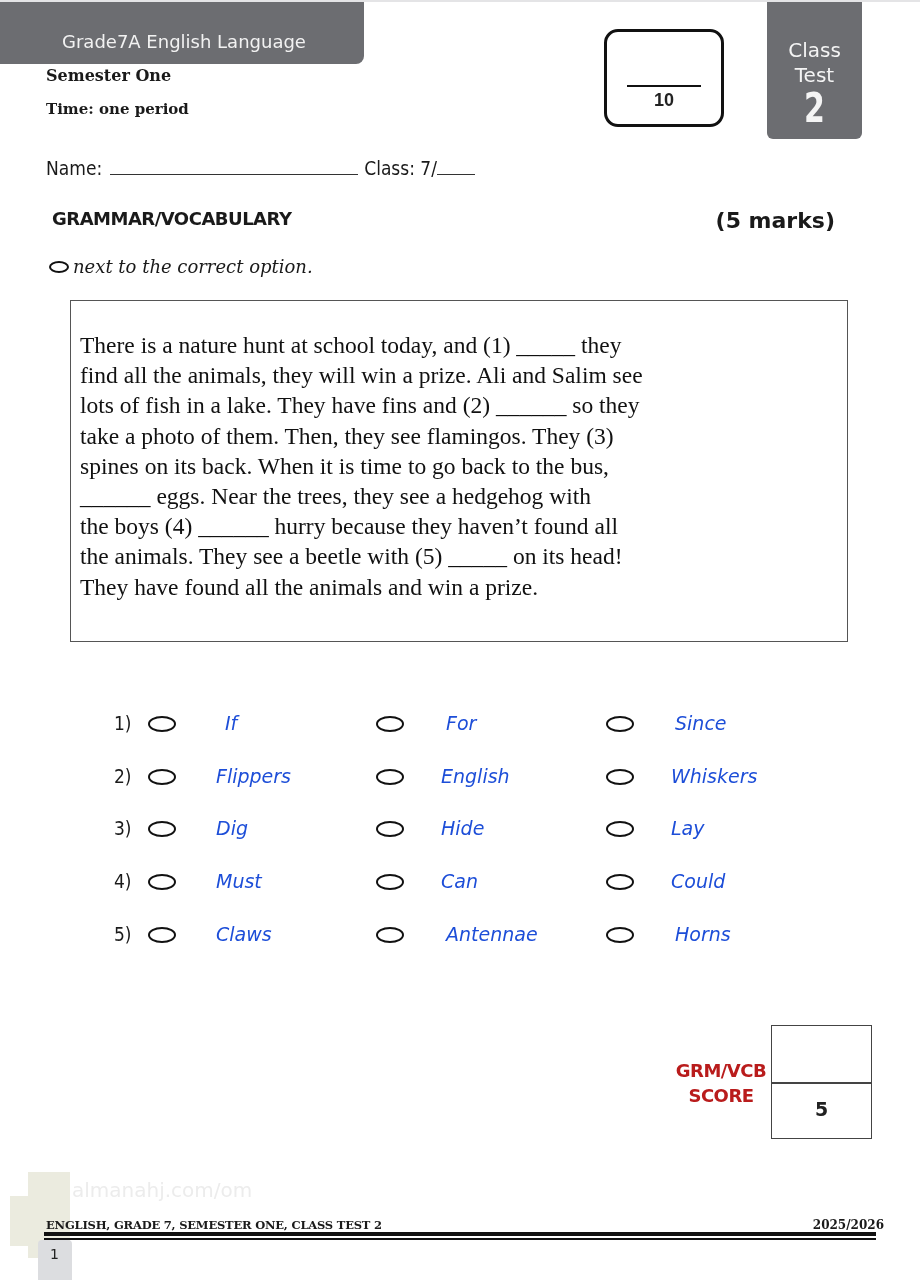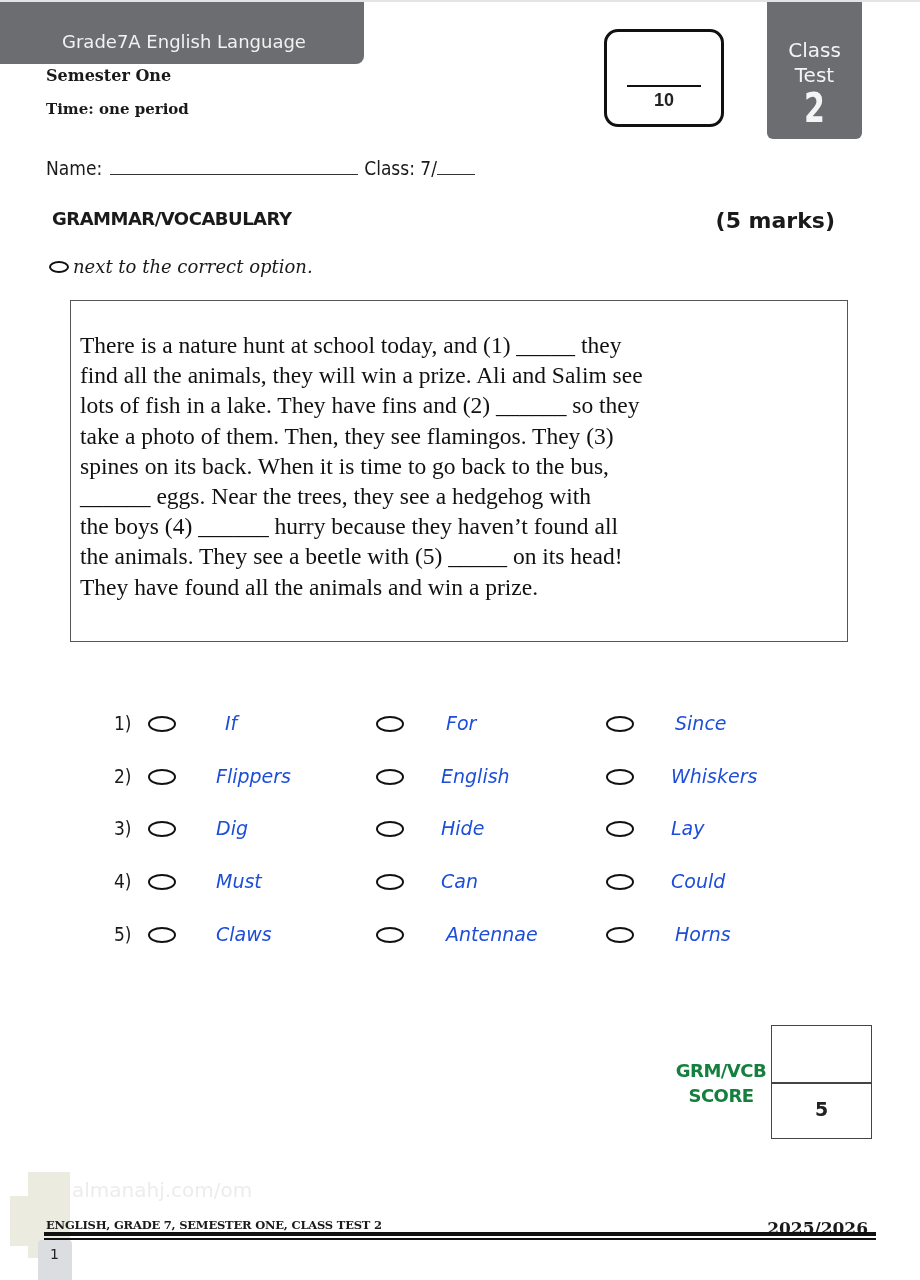--- a/index.html
+++ b/index.html
@@ -53,30 +53,30 @@
     font-family: "Liberation Serif", serif; font-size: 23.5px; line-height: 30.2px; color: #111;
   }
   .passage .line { white-space: nowrap; display: block; }
 
   .options { position: absolute; left: 0; top: 700px; width: 920px; }
   .opt-row { position: absolute; left: 0; height: 40px; width: 920px; }
   .qnum { position: absolute; left: 114px; top: 10px; font-size: 19px; font-family: "DejaVu Sans Condensed", "DejaVu Sans", sans-serif; }
   .bub { position: absolute; top: 14px; width: 28px; height: 16px; border: 2.5px solid #111; border-radius: 50%; box-sizing: border-box; }
   .otext { position: absolute; top: 10px; font-size: 19px; font-style: italic; font-family: "DejaVu Sans", sans-serif; color: #1d4ed8; }
 
-  .score-label { position: absolute; left: 664px; top: 1058px; width: 114px; text-align: center; font-size: 18px; font-weight: bold; line-height: 25px; letter-spacing: -0.5px; color: #15803d; }
+  .score-label { position: absolute; left: 664px; top: 1058px; width: 114px; text-align: center; font-size: 18px; font-weight: bold; line-height: 25px; letter-spacing: -0.5px; color: #b91c1c; }
   .score-table { position: absolute; left: 771px; top: 1025px; width: 101px; height: 114px; border: 1.5px solid #444; box-sizing: border-box; }
   .score-table .mid { position: absolute; left: 0; right: 0; top: 56px; height: 1.5px; background: #444; }
   .score-table .val { position: absolute; left: 0; right: 0; top: 72px; text-align: center; font-size: 19px; font-weight: bold; color: #222; }
 
   .watermark-box1 { position: absolute; left: 28px; top: 1172px; width: 42px; height: 86px; background: #ebebdf; }
   .watermark-box2 { position: absolute; left: 10px; top: 1196px; width: 30px; height: 50px; background: #ebebdf; }
   .watermark-text { position: absolute; left: 72px; top: 1178px; font-size: 20px; color: #ececec; }
   .footer-left { position: absolute; left: 46px; top: 1218px; font-family: "DejaVu Serif", serif; font-weight: bold; font-size: 11.5px; letter-spacing: -0.2px; }
-  .footer-right { position: absolute; right: 52px; top: 1218px; font-family: "DejaVu Serif", serif; font-weight: bold; font-size: 17px; }
+  .footer-right { position: absolute; right: 36px; top: 1218px; font-family: "DejaVu Serif", serif; font-weight: bold; font-size: 12px; }
   .footer-rule1 { position: absolute; left: 44px; top: 1232px; width: 832px; height: 4px; background: #111; }
   .footer-rule2 { position: absolute; left: 44px; top: 1238px; width: 832px; height: 2px; background: #111; }
   .page-tab { position: absolute; left: 38px; top: 1240px; width: 34px; height: 40px; background: #dcdde0; border-top-left-radius: 4px; border-top-right-radius: 4px; }
   .page-tab span { position: absolute; left: 12px; top: 6px; font-size: 14px; color: #222; }
 </style>
 </head>
 <body>
 
 <div class="topstrip"></div>
 

